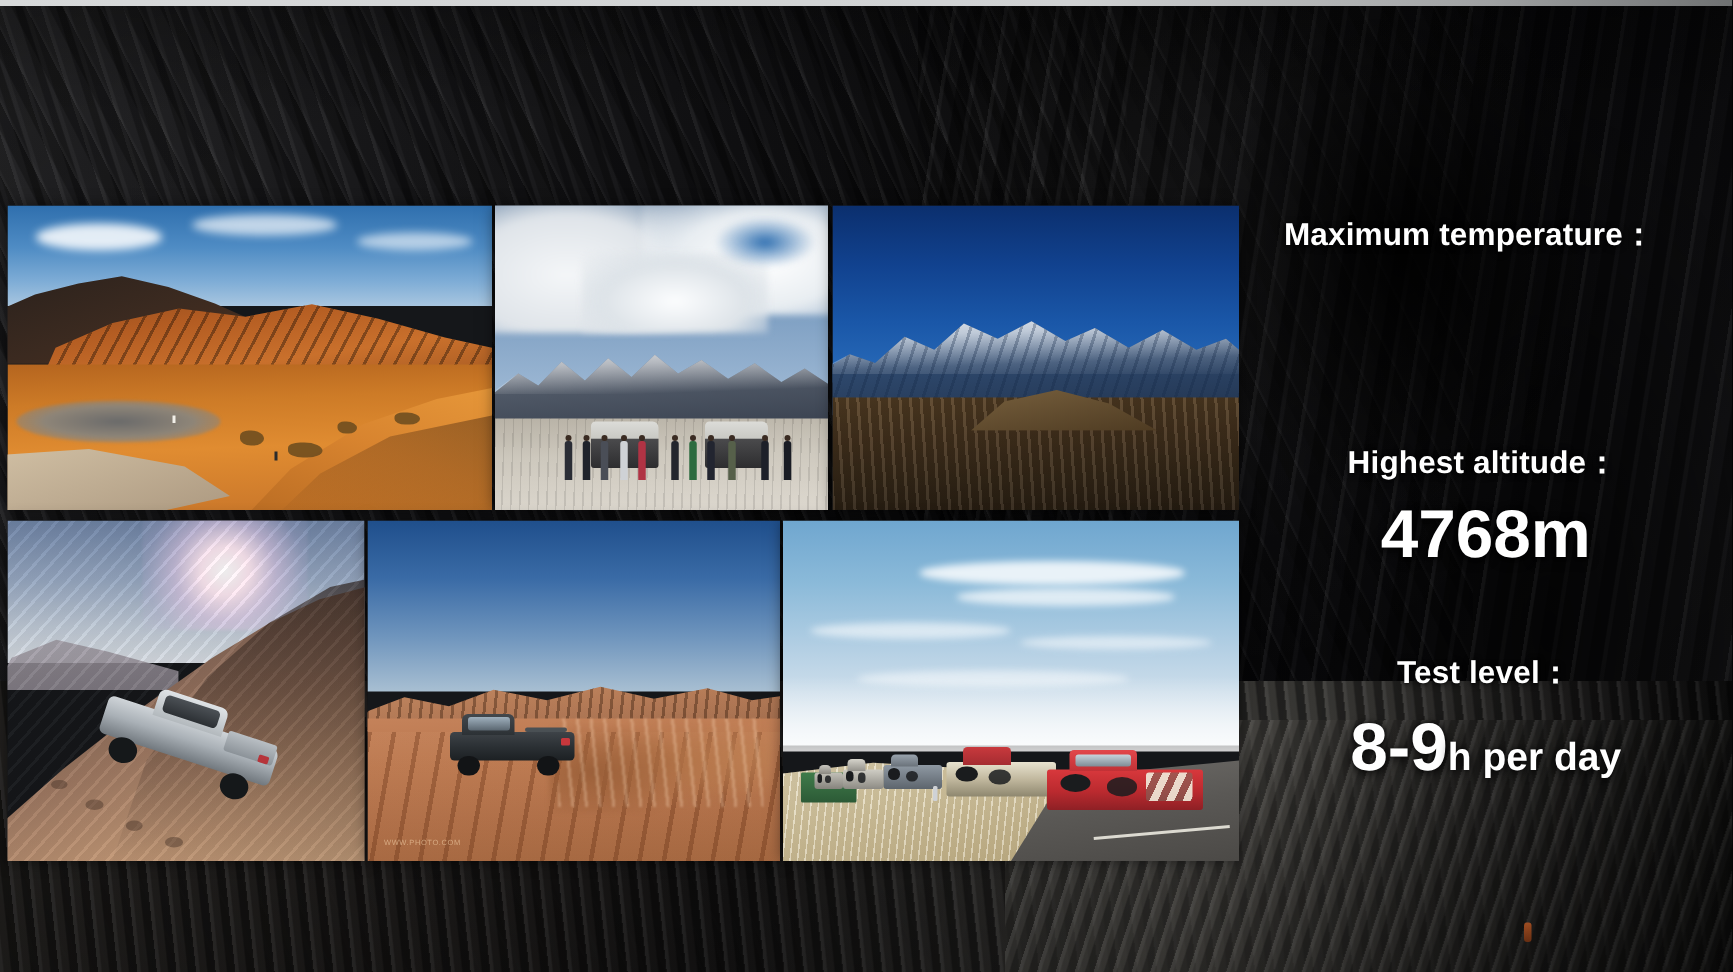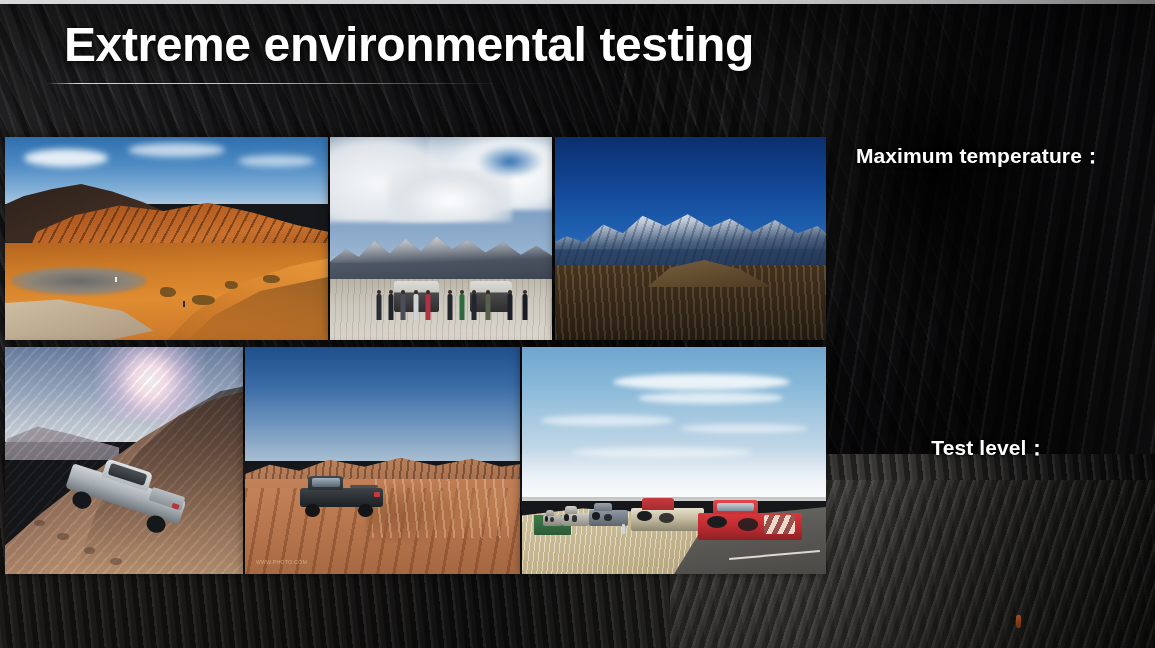--- a/index.html
+++ b/index.html
@@ -554,24 +554,20 @@
     <div class="bg-strata-b"></div>
     <div class="bg-crag"></div>
     <div class="bg-shadow-blob"></div>
     <div class="bg-ridge"></div>
     <div class="bg-ridge2"></div>
     <div class="bg-figure"></div>
     <div class="bg-vignette"></div>
   </div>
   <div class="top-edge"></div>
 
-  <div class="title-wrap">
-    <div class="title">Extreme environmental testing</div>
-    <div class="title-rule"></div>
-  </div>
 
   <div class="collage">
 
     <div class="photo p1">
       <div class="scene">
         <div class="sky"></div>
         <div class="cloud c1"></div>
         <div class="cloud c2"></div>
         <div class="cloud c3"></div>
         <div class="ridge-dark"></div>
@@ -762,20 +758,25 @@
     </div>
 
   </div>
 
   <div class="stats">
 
     <div class="stat s-temp">
       <div class="stat-label">Maximum temperature：</div>
     </div>
 
+    <div class="stat s-alt">
+      <div class="stat-label">Highest altitude：</div>
+      <div class="stat-value">4768m</div>
+    </div>
 
     <div class="stat s-level">
       <div class="stat-label">Test level：</div>
+      <div class="stat-value"><span>8-9</span><span class="unit">h per day</span></div>
     </div>
 
   </div>
 
 </div>
 
 </body></html>

